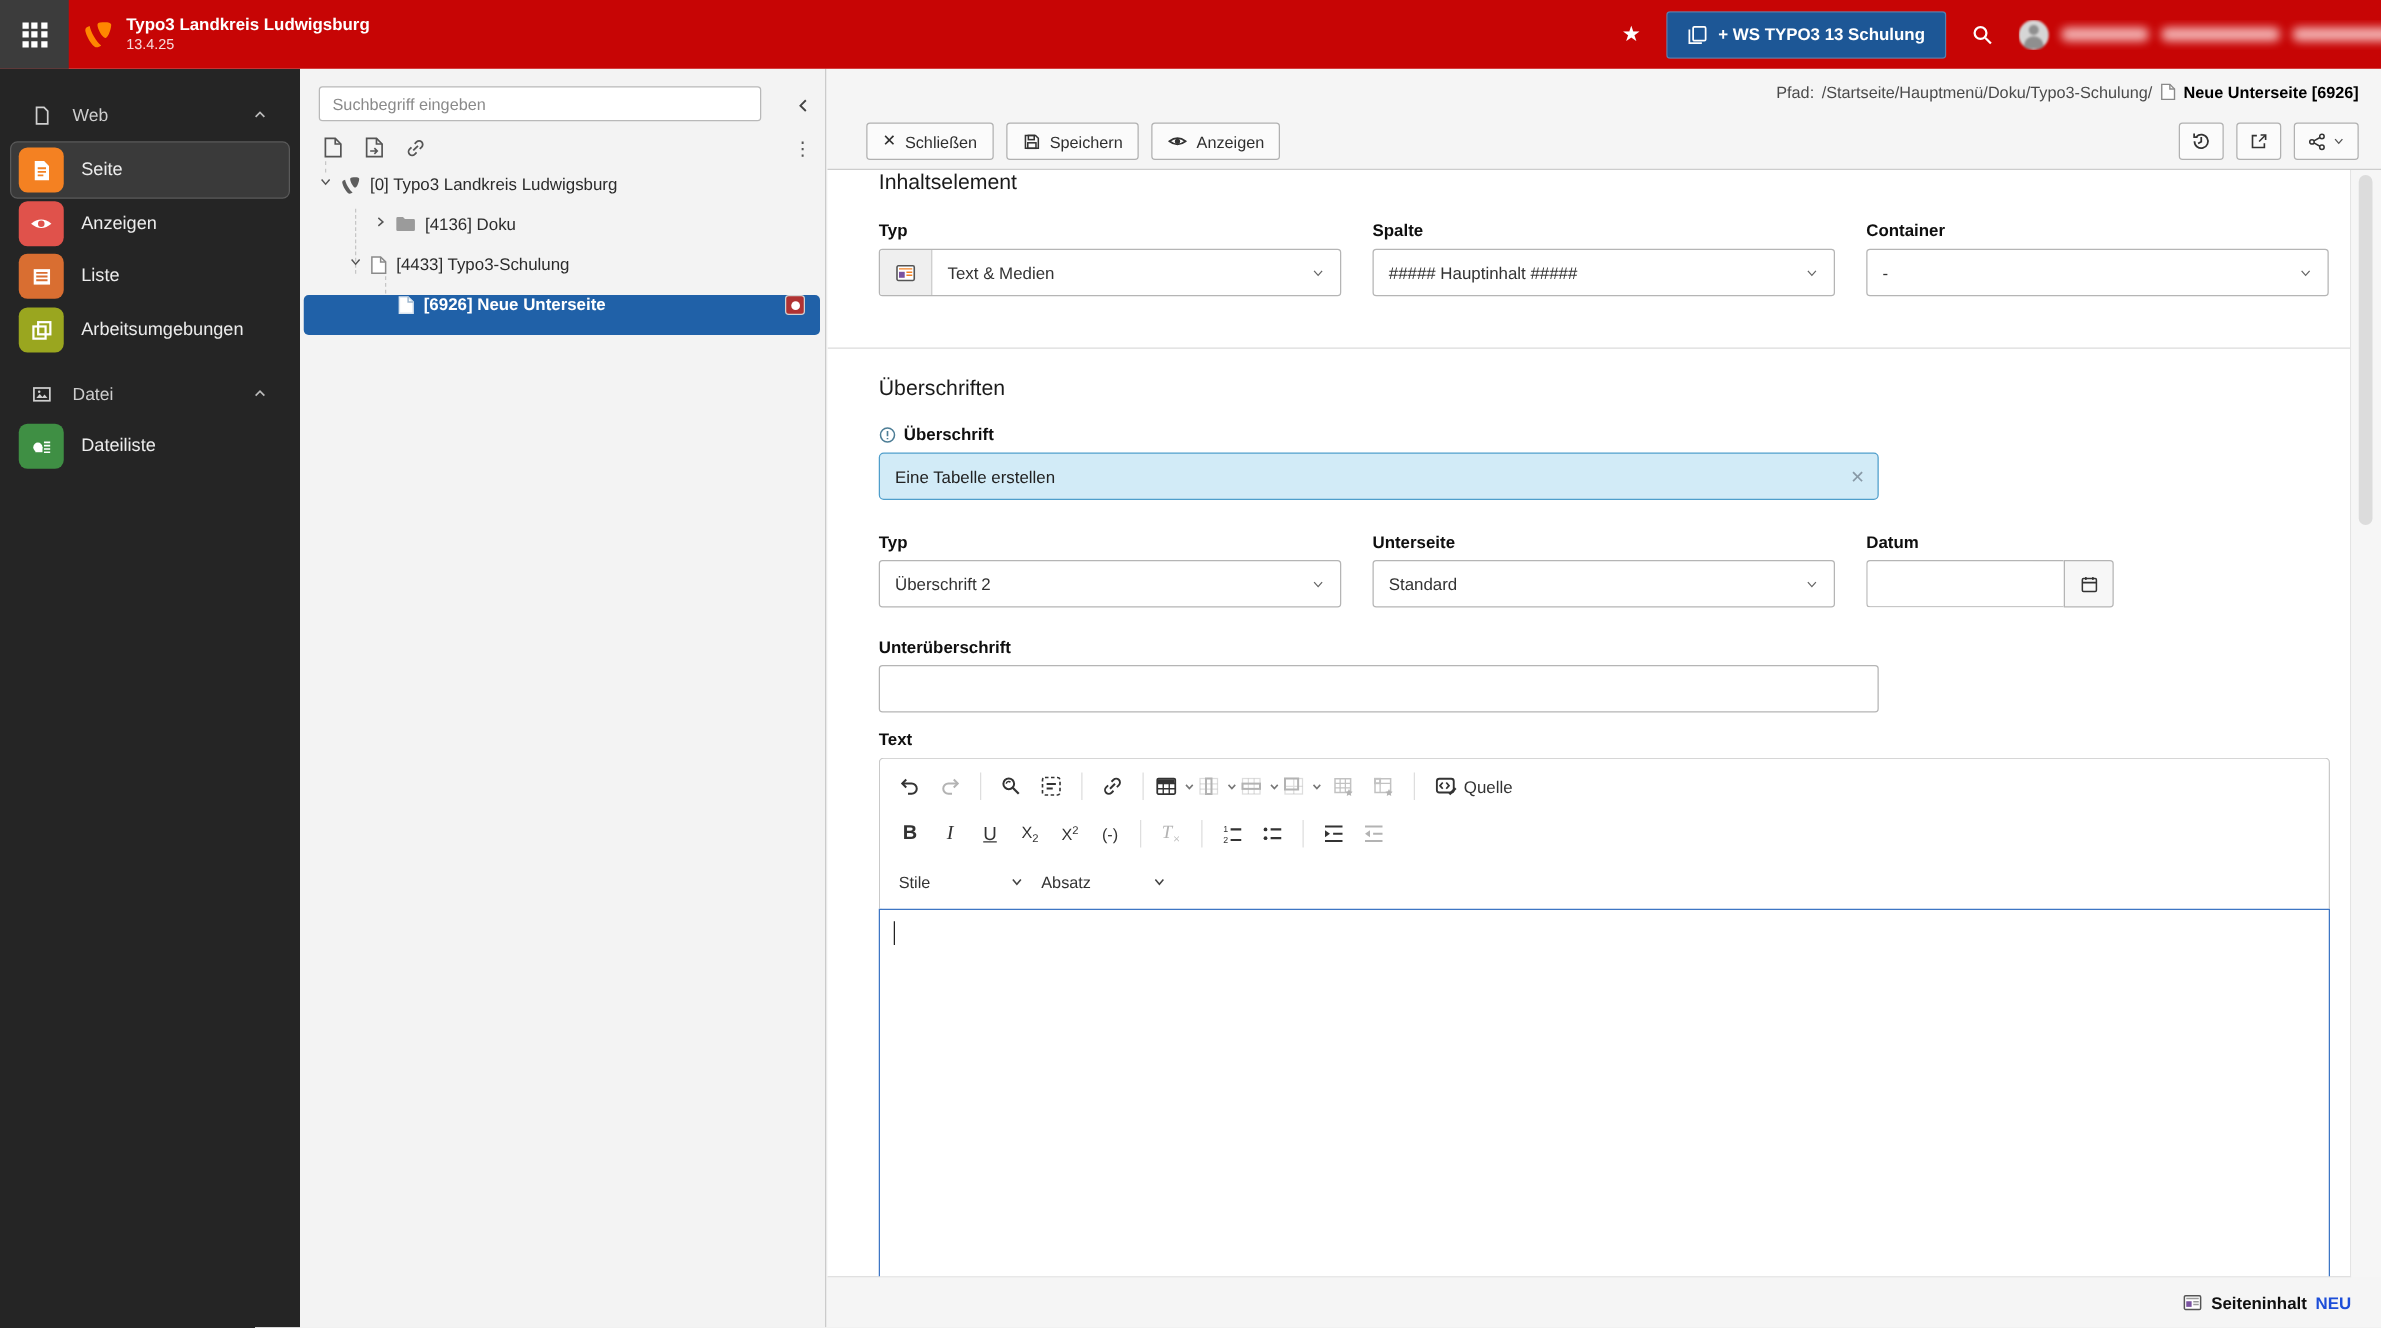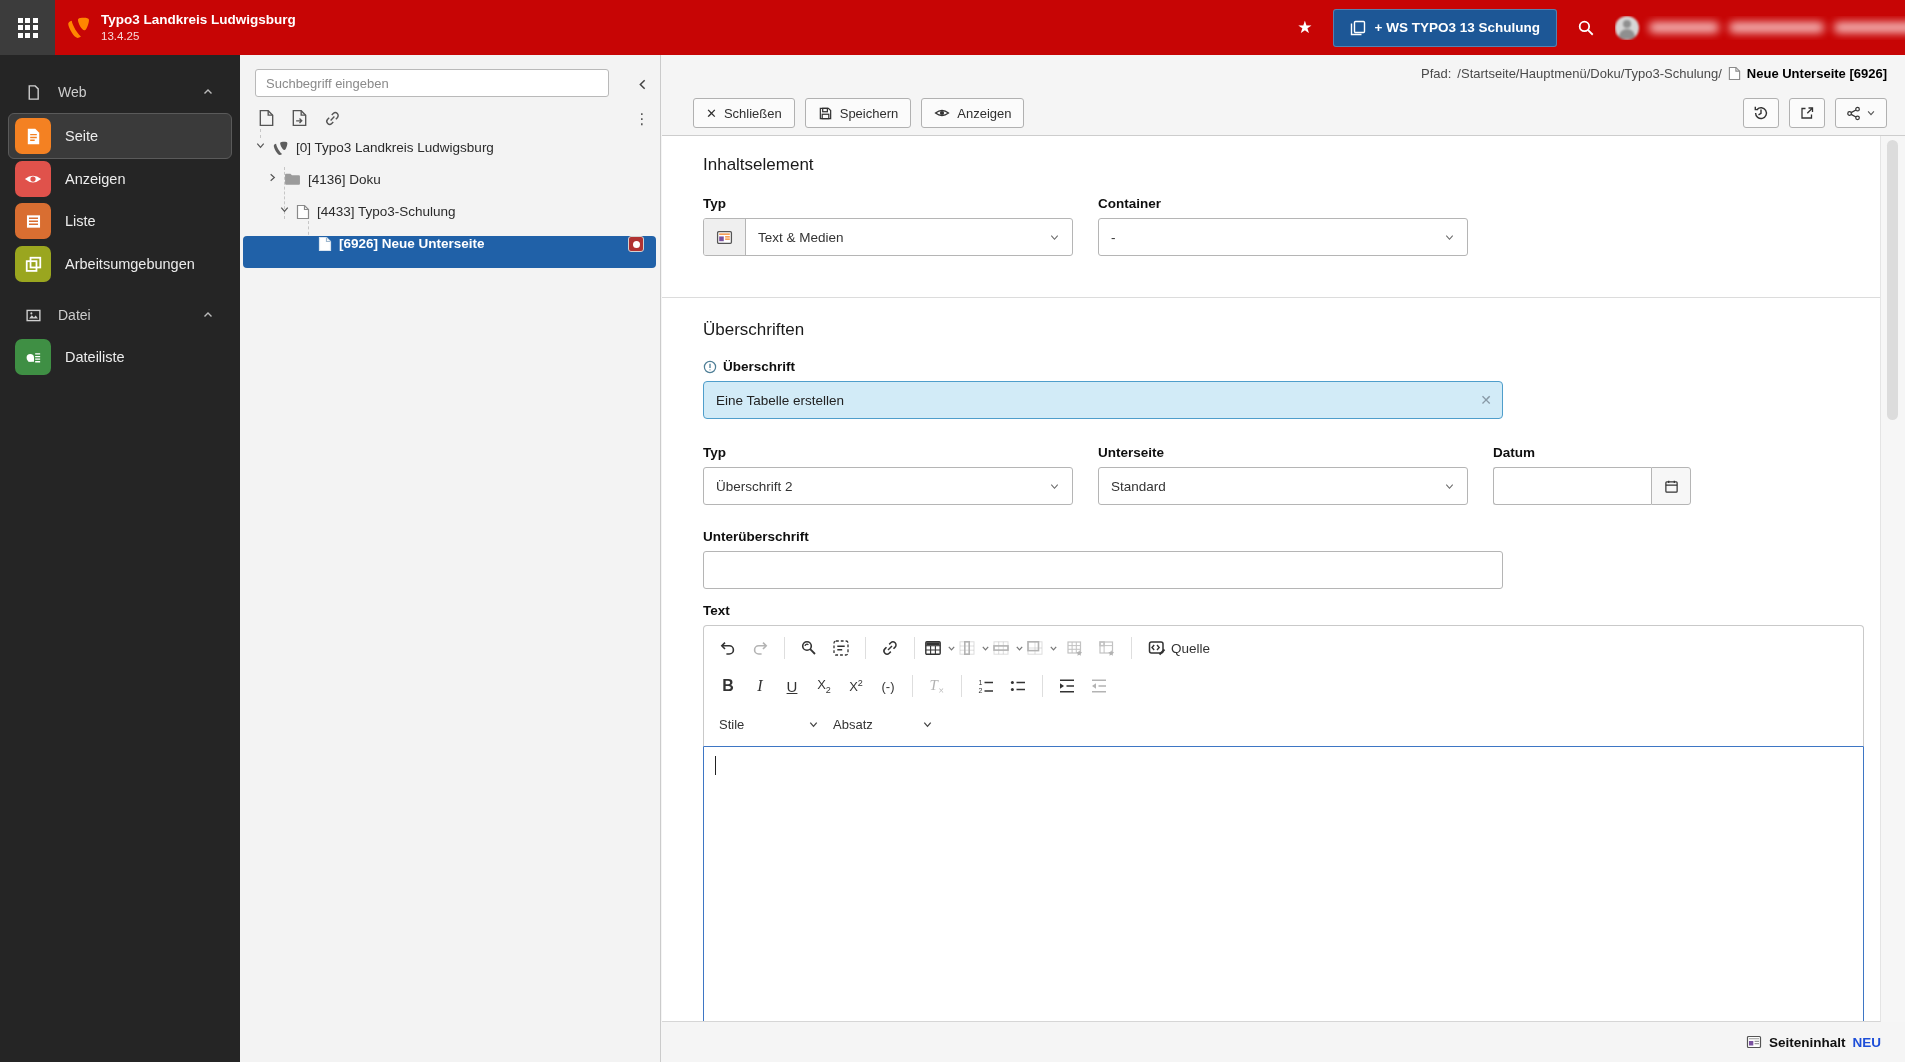--- a/index.html
+++ b/index.html
@@ -67,21 +67,21 @@
   .xglyph{font-size:13px;font-weight:700}
 
   .panel{position:absolute;top:81px;left:0;width:1219px;height:886px;background:#fff;border-bottom:1px solid #d6d6d6;border-right:1px solid #e4e4e4;padding:0 16px 0 41px;overflow:hidden}
   .gutter{position:absolute;top:81px;right:0;width:24px;height:886px;background:#f6f6f6}
   .gutter .thumb{position:absolute;top:4px;left:6px;width:11px;height:280px;border-radius:6px;background:#dcdcdc;cursor:pointer}
   .footerbar{position:absolute;left:0;right:0;top:967px;height:40px;display:flex;align-items:center;justify-content:flex-end;padding-right:24px;gap:7px;background:#f5f5f5}
   .footer-label{font-size:13.5px;font-weight:700;color:#111}
   .footer-new{font-size:13.5px;font-weight:700}
 
   .sect-title{font-size:17px;font-weight:500;color:#1a1a1a}
-  .s1-title{margin-top:19px}
+  .s1-title{}
   .sdivider{height:1px;background:#dcdcdc;margin:0 -16px 0 -41px}
   .frow{display:flex;gap:25px}
   .fcol{width:370px}
   .flabel{font-size:13.5px;font-weight:700;color:#0f0f0f;margin-bottom:7px;display:flex;align-items:center;gap:6px}
   .sel{height:38px;border:1px solid #b5b5b5;border-radius:3px;background:#fff;display:flex;align-items:center;justify-content:space-between;padding:0 12px;font-size:13.5px;color:#333;cursor:pointer}
   .sel .chevd{display:flex;margin-left:8px}
   .sel.with-icon{padding:0}
   .selicon{width:42px;height:36px;background:#efefef;border-right:1px solid #b5b5b5;border-radius:2px 0 0 2px;display:flex;align-items:center;justify-content:center;flex:0 0 auto}
   .sel.with-icon .selval{flex:1;padding:0 12px;display:flex;align-items:center;justify-content:space-between}
   .txt-input{height:38px;border:1px solid #b5b5b5;border-radius:3px;background:#fff;padding:0 12px;font-size:13.5px;color:#222;font-family:inherit;display:block}
@@ -289,21 +289,21 @@
       </span>
       <span class="ticon" style="margin-left:4px">
         <svg width="17" height="17" viewBox="0 0 20 20">
             <path fill="#5d5d5d" d="M11.2 2.3c3.6-.4 6.5-.2 6.8 1.1.4 1.8-1.7 8.2-3.3 8.4-2.2.3-5.1-5.7-5.1-7.9 0-.9.5-1.4 1.6-1.6z"></path>
             <path fill="#5d5d5d" d="M4.8 4.5C3.2 5 2 5.8 2.1 7c.2 2.9 4.4 10.6 7.1 10.6.9 0 1.8-.4 2.7-1.1-2.7-1.8-6.6-8.5-7.1-12z"></path>
           </svg>
       </span>
       <span>[0] Typo3 Landkreis Ludwigsburg</span>
     </div>
 
-    <div class="trow" style="top:117px;padding-left:24px">
+    <div class="trow" style="top:117px;padding-left:56px">
       <span class="chev">
         <svg width="11" height="11" viewBox="0 0 12 12">
             <path d="M4 2.5 L8 6 L4 9.5" fill="none" stroke="#555" stroke-width="1.3"></path>
           </svg>
       </span>
       <span class="ticon" style="margin-left:4px">
         <svg width="17" height="15" viewBox="0 0 16 14">
             <path d="M1 2.5a1 1 0 0 1 1-1h4l1.5 1.5H14a1 1 0 0 1 1 1V11a1 1 0 0 1-1 1H2a1 1 0 0 1-1-1z" fill="#9b9b9b"></path>
           </svg>
       </span>
@@ -422,20 +422,31 @@
               <span>Text &amp; Medien</span>
               <span class="chevd">
                   <svg width="11" height="11" viewBox="0 0 12 12">
                     <path d="M2.5 4 L6 8 L9.5 4" fill="none" stroke="#666" stroke-width="1.1"></path>
                   </svg>
                 </span>
             </span>
           </div>
         </div>
         <div class="fcol">
+          <div class="flabel">Spalte</div>
+          <div class="sel">
+            <span>##### Hauptinhalt #####</span>
+            <span class="chevd">
+                <svg width="11" height="11" viewBox="0 0 12 12">
+                  <path d="M2.5 4 L6 8 L9.5 4" fill="none" stroke="#666" stroke-width="1.1"></path>
+                </svg>
+              </span>
+          </div>
+        </div>
+        <div class="fcol">
           <div class="flabel">Container</div>
           <div class="sel">
             <span>-</span>
             <span class="chevd">
                 <svg width="11" height="11" viewBox="0 0 12 12">
                   <path d="M2.5 4 L6 8 L9.5 4" fill="none" stroke="#666" stroke-width="1.1"></path>
                 </svg>
               </span>
           </div>
         </div>

